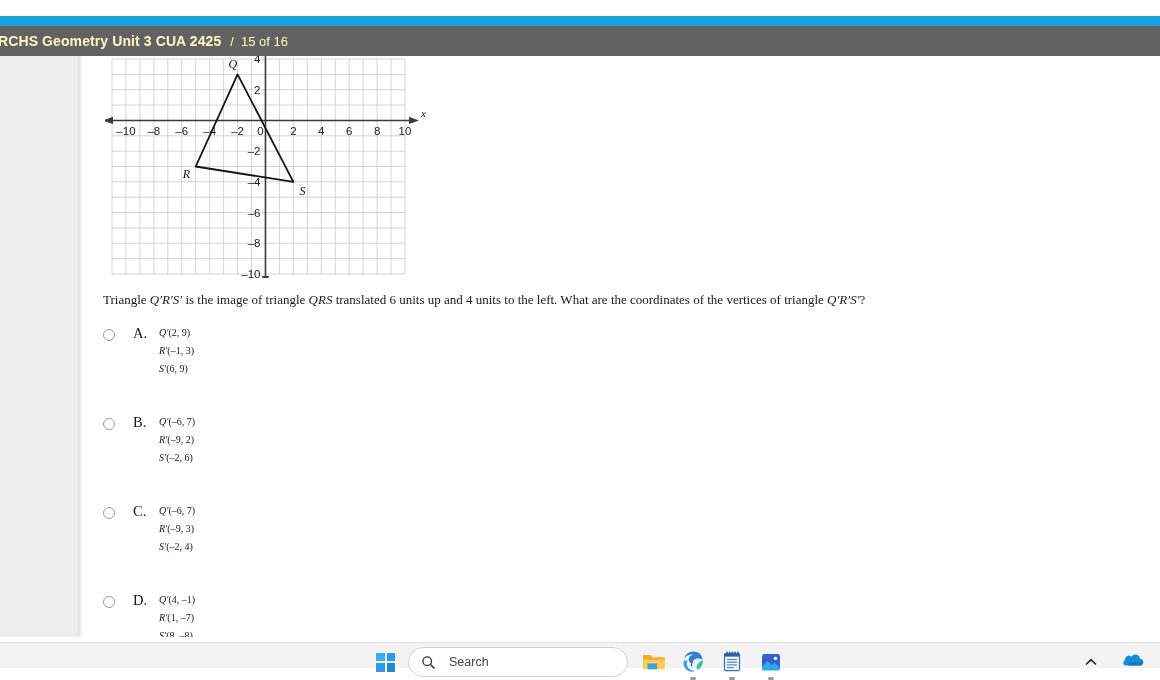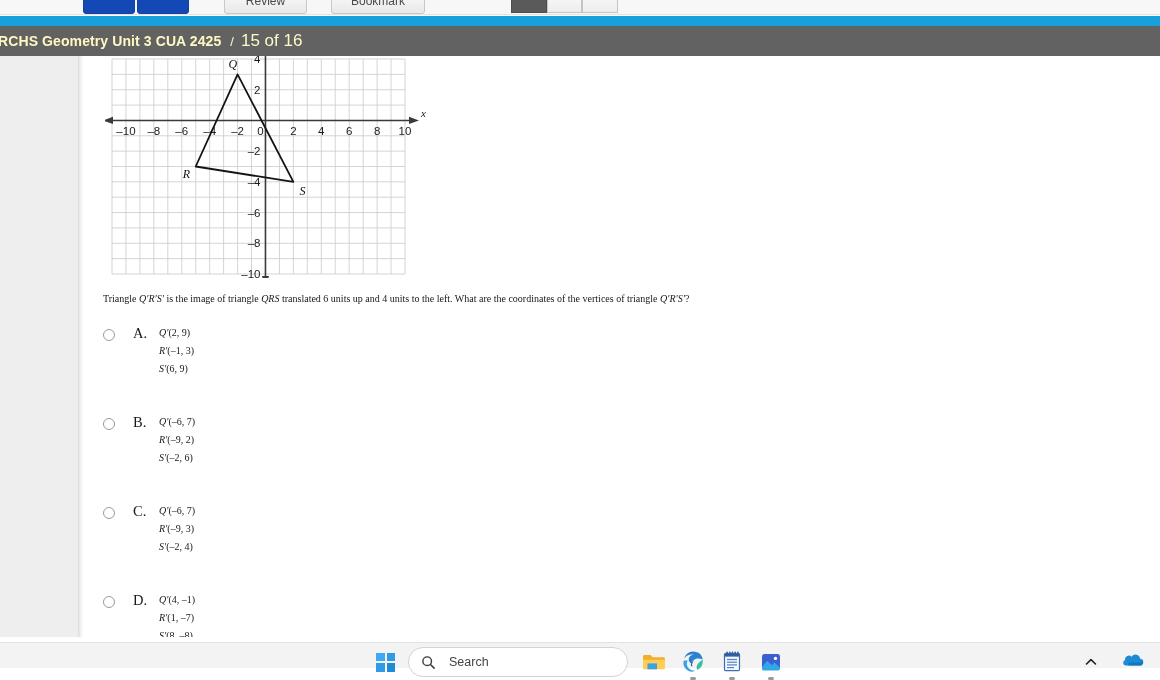--- a/index.html
+++ b/index.html
@@ -50,21 +50,21 @@
     position: absolute; left: 0; top: 26px; width: 1160px; height: 30px;
     background: #626262; color: #fef9c3;
     display: flex; align-items: center;
     padding-left: 0px;
   }
   .titlebar .t-name {
     font-size: 14px; font-weight: bold; letter-spacing: 0.1px;
     margin-left: -2px;
   }
   .titlebar .t-sep { font-size: 13px; margin: 0 7px 0 9px; }
-  .titlebar .t-count { font-size: 17px; }
+  .titlebar .t-count { font-size: 13px; }
 
   
   .left-gutter {
     position: absolute; left: 0; top: 56px; width: 78px; height: 581px;
     background: #eeeeee;
     background-image:
       radial-gradient(circle at 1px 1px, rgba(255,255,255,.9) 0.6px, transparent 0.7px),
       radial-gradient(circle at 4px 4px, rgba(0,0,0,.03) 0.6px, transparent 0.7px);
     background-size: 6px 6px, 6px 6px;
   }
@@ -85,21 +85,21 @@
   .graph-wrap {
     position: absolute; left: 21px; top: 0px;
     width: 326px; height: 222px;
   }
   .graph-wrap svg { display: block; }
 
   
   .stem {
     position: absolute; left: 19px; top: 236px; width: 1020px;
     font-family: "Liberation Serif", serif;
-    font-size: 10px; color: #16181c; line-height: 1.3;
+    font-size: 13px; color: #16181c; line-height: 1.3;
     white-space: nowrap;
   }
   .stem i { font-style: italic; }
 
   
   .choices { position: absolute; left: 19px; top: 268px; width: 700px; }
   .choice {
     position: relative;
     height: 89px;
     display: flex;
@@ -166,30 +166,20 @@
     position: absolute; right: 16px; top: 0; height: 38px;
     display: flex; align-items: center; gap: 24px;
   }
   .chev { width: 14px; height: 14px; }
 </style>
 </head>
 <body>
 
 <div id="app">
 
-  <div class="toolbar">
-    <div class="tb-btn tb-blue" style="left:83px;width:52px;"></div>
-    <div class="tb-btn tb-blue" style="left:137px;width:52px;"></div>
-    <div class="tb-btn tb-gray" style="left:224px;width:83px;">Review</div>
-    <div class="tb-btn tb-gray" style="left:331px;width:94px;">Bookmark</div>
-
-    <div class="tb-seg active" style="left:511px;width:36px;"></div>
-    <div class="tb-seg" style="left:547px;width:35px;"></div>
-    <div class="tb-seg" style="left:582px;width:36px;"></div>
-  </div>
 
   <div class="accent-bar"></div>
 
   <div class="titlebar">
     <span class="t-name">RCHS Geometry Unit 3 CUA 2425</span>
     <span class="t-sep">/</span>
     <span class="t-count">15 of 16</span>
   </div>
 
   <div class="left-gutter"></div>

